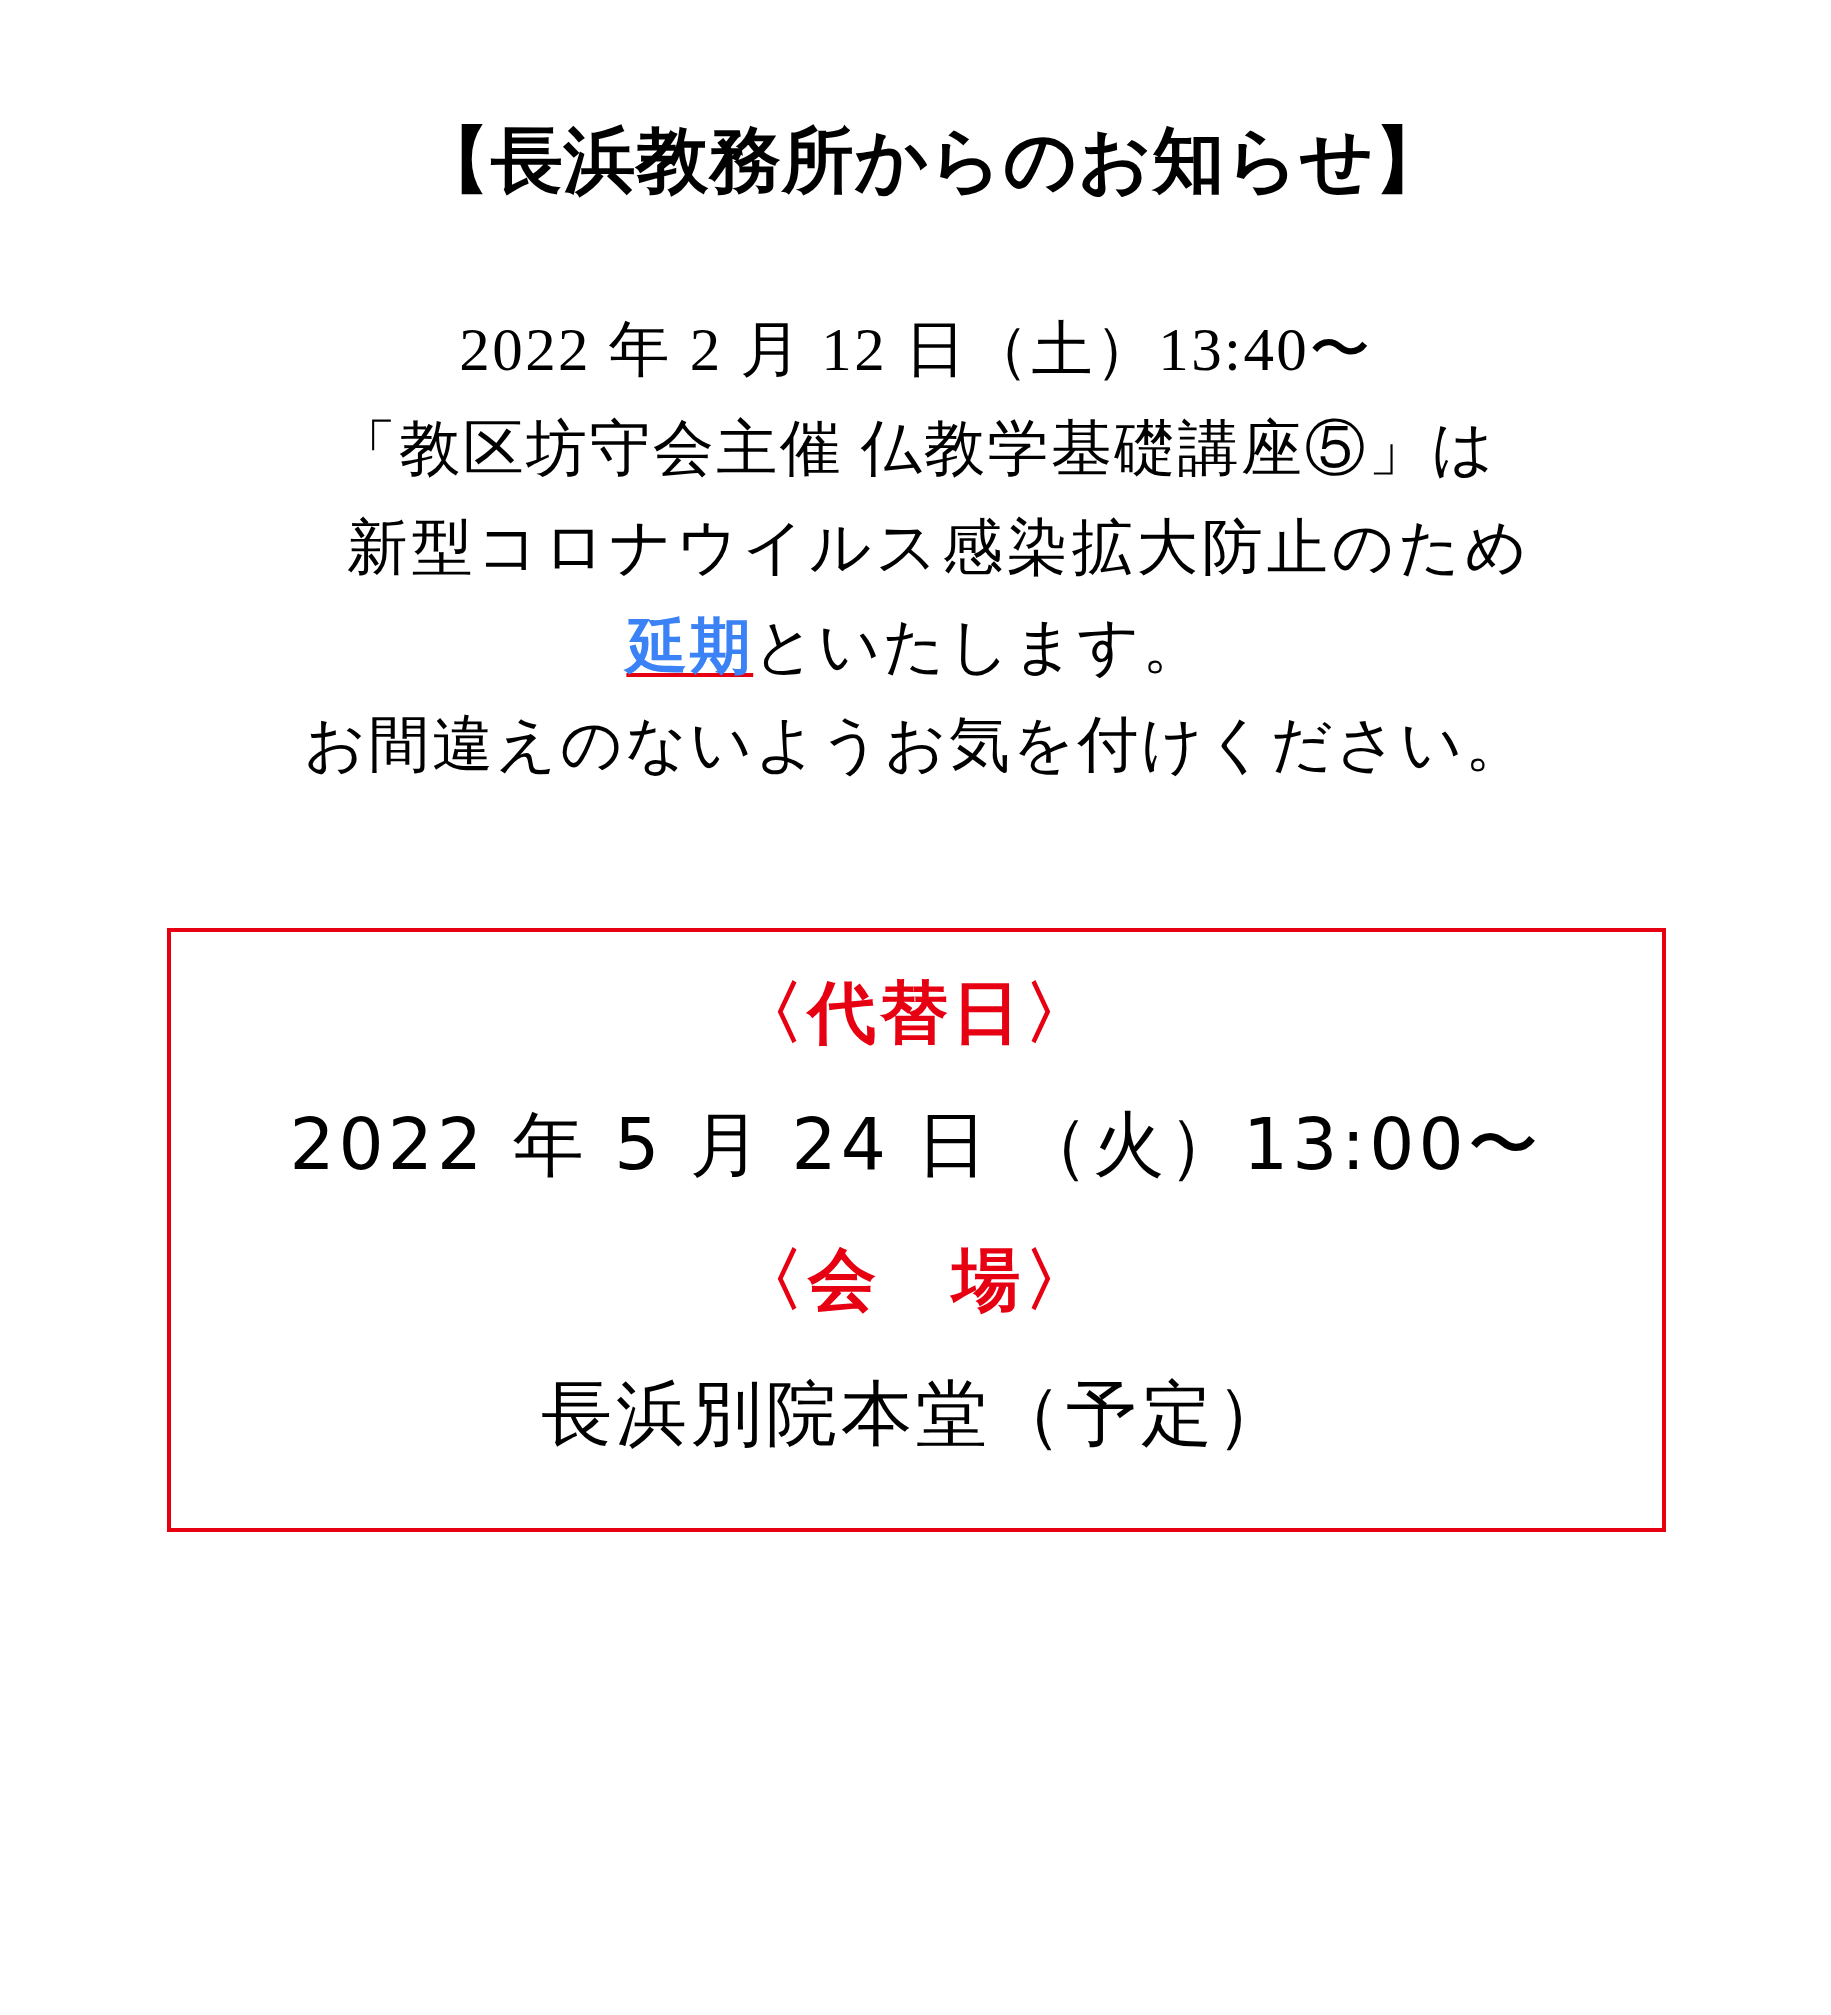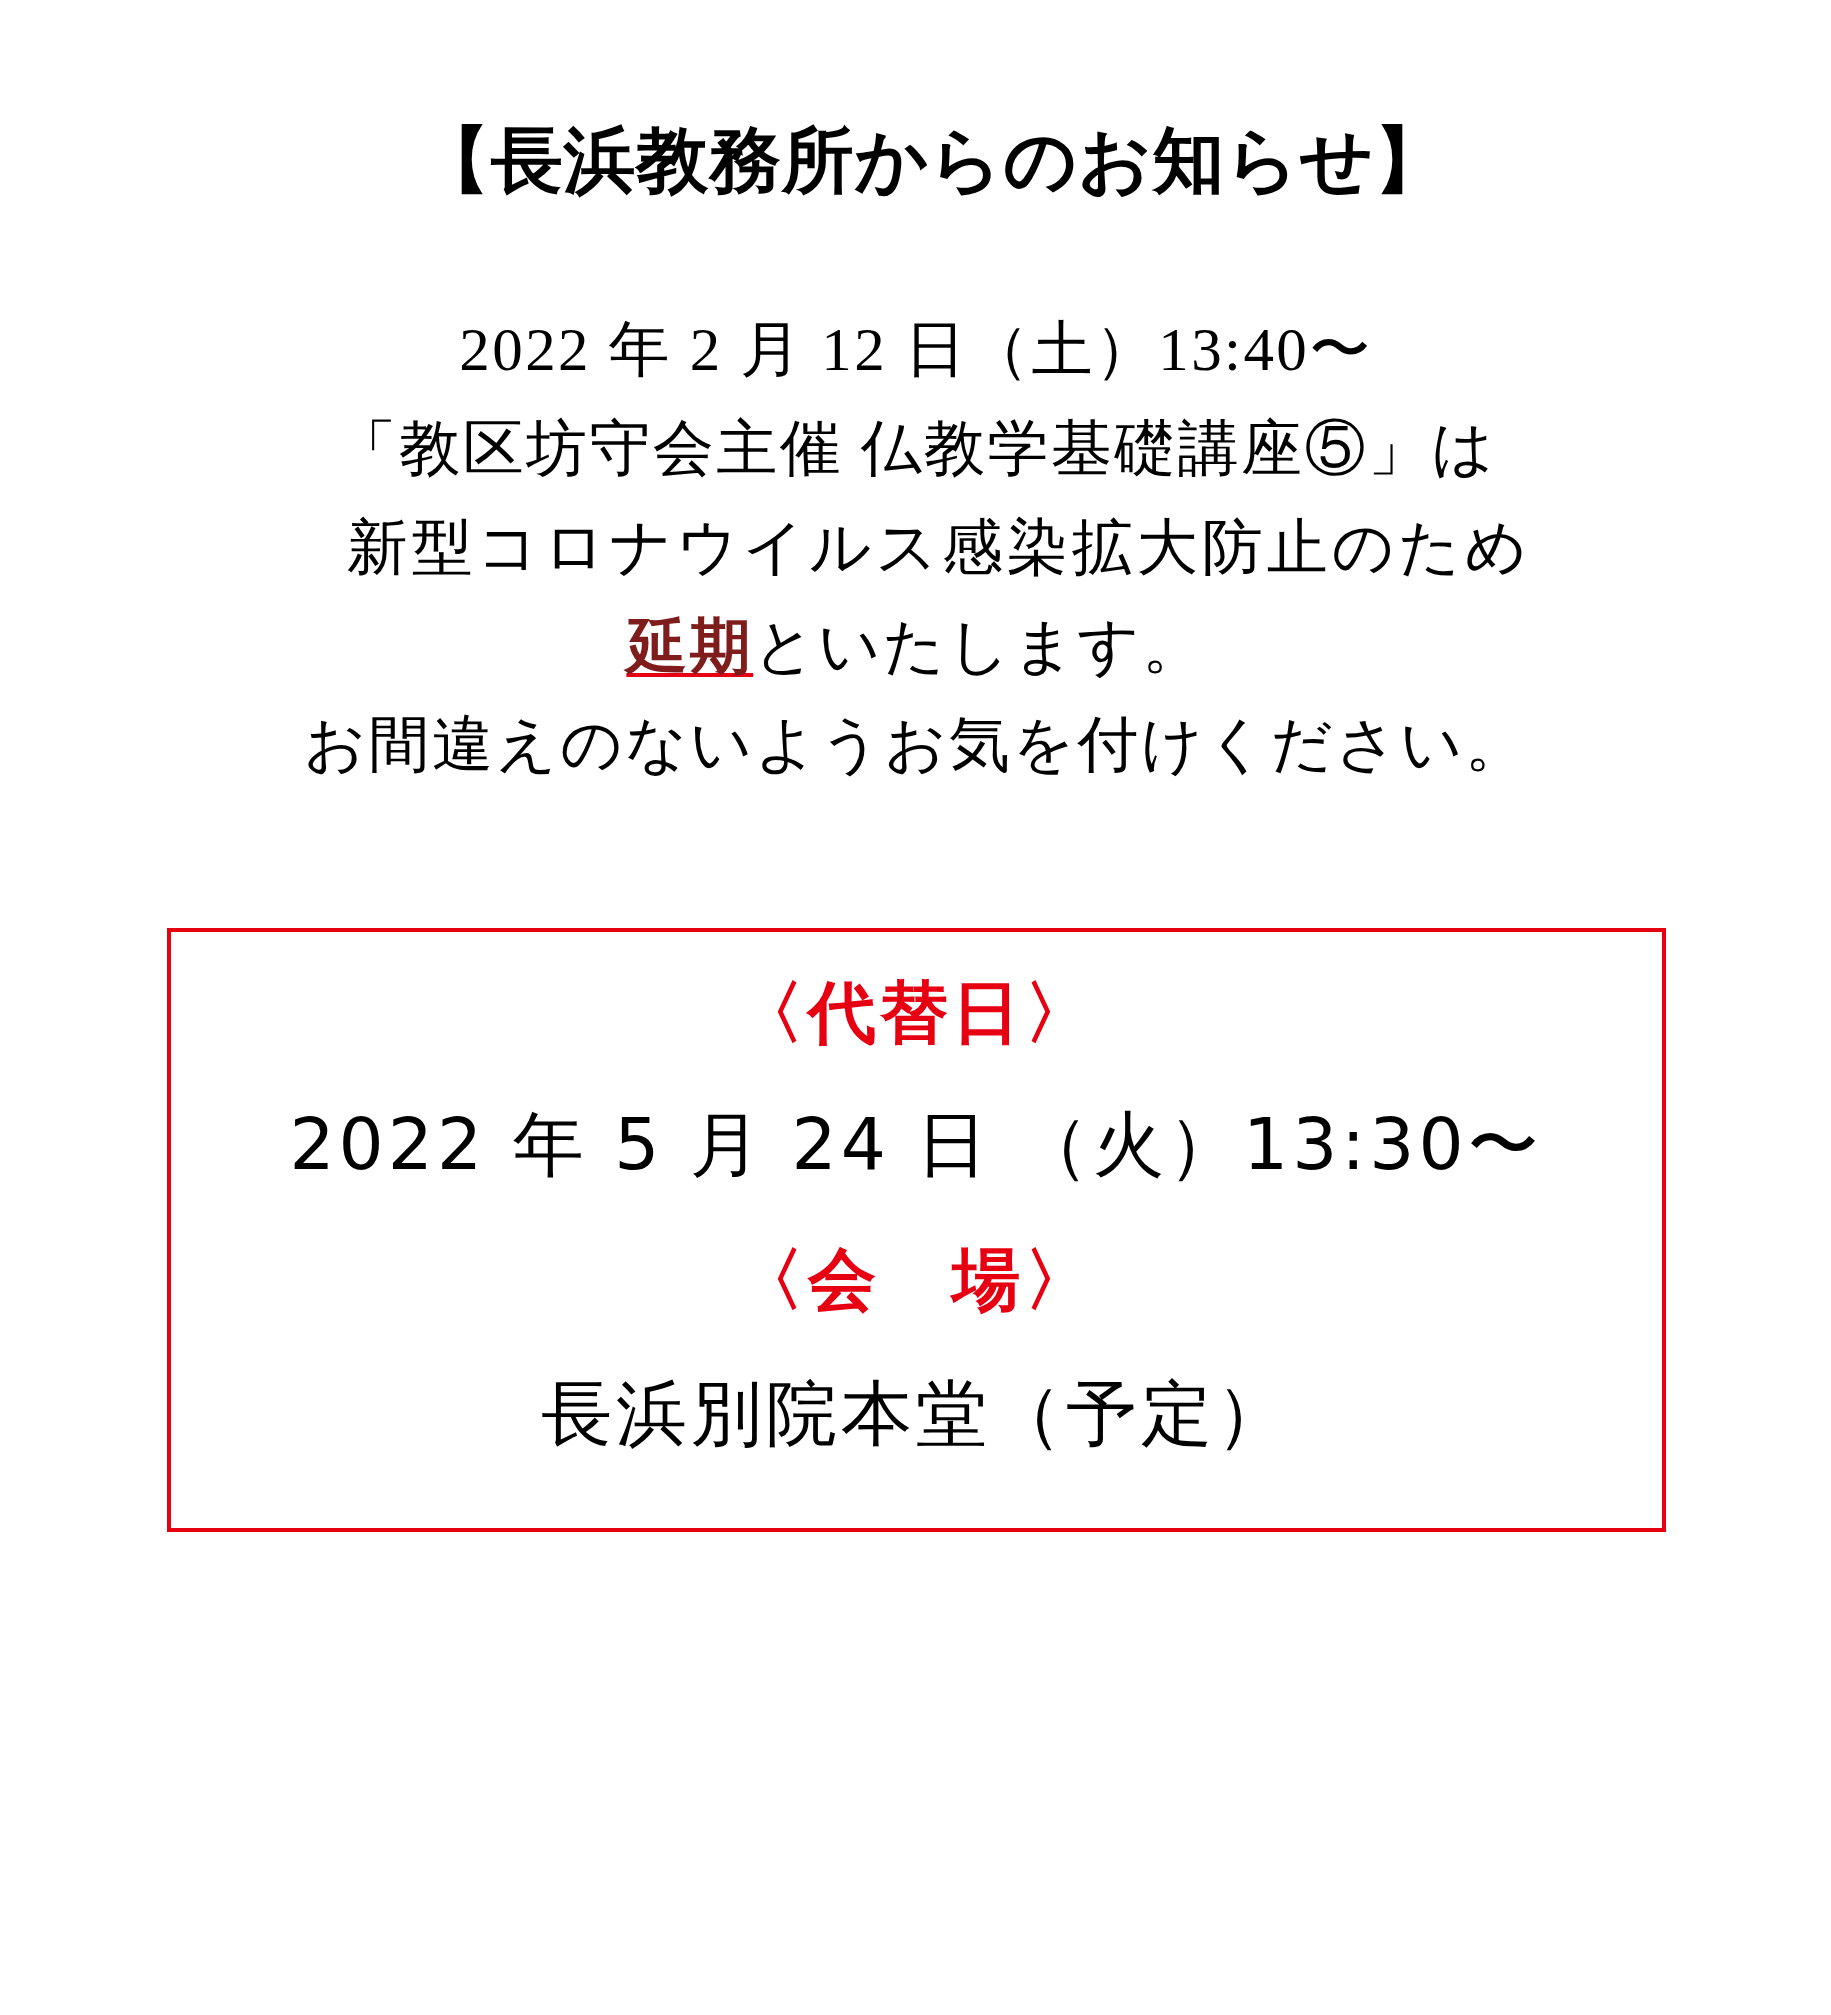--- a/index.html
+++ b/index.html
@@ -47,21 +47,21 @@
     letter-spacing: 2.4px;
     white-space: nowrap;
   }
 
   .line-spaced {
     letter-spacing: 4px;
     margin-left: 46px;
   }
 
   .emph-red {
-    color: #7f1d1d;
+    color: #3b82f6;
     font-weight: bold;
     text-decoration: underline;
     text-decoration-color: #e60012;
     text-underline-offset: 5.6px;
     text-decoration-thickness: 4px;
   }
 
   .notice-box {
     margin: 133px auto 0 auto;
     width: 1499px;
@@ -116,21 +116,21 @@
     <div class="body-line">
       <span class="emph-red">延期</span><span>といたします。</span>
     </div>
 
     <div class="body-line">お間違えのないようお気を付けください。</div>
   </div>
 
   <div class="notice-box">
     <div class="box-head">〈代替日〉</div>
 
-    <div class="box-main">2022 年 5 月 24 日 （火）13:30〜</div>
+    <div class="box-main">2022 年 5 月 24 日 （火）13:00〜</div>
 
     <div class="box-head second">〈会　場〉</div>
 
     <div class="box-main second">長浜別院本堂（予定）</div>
   </div>
 
 </div>
 
 
 </body></html>

